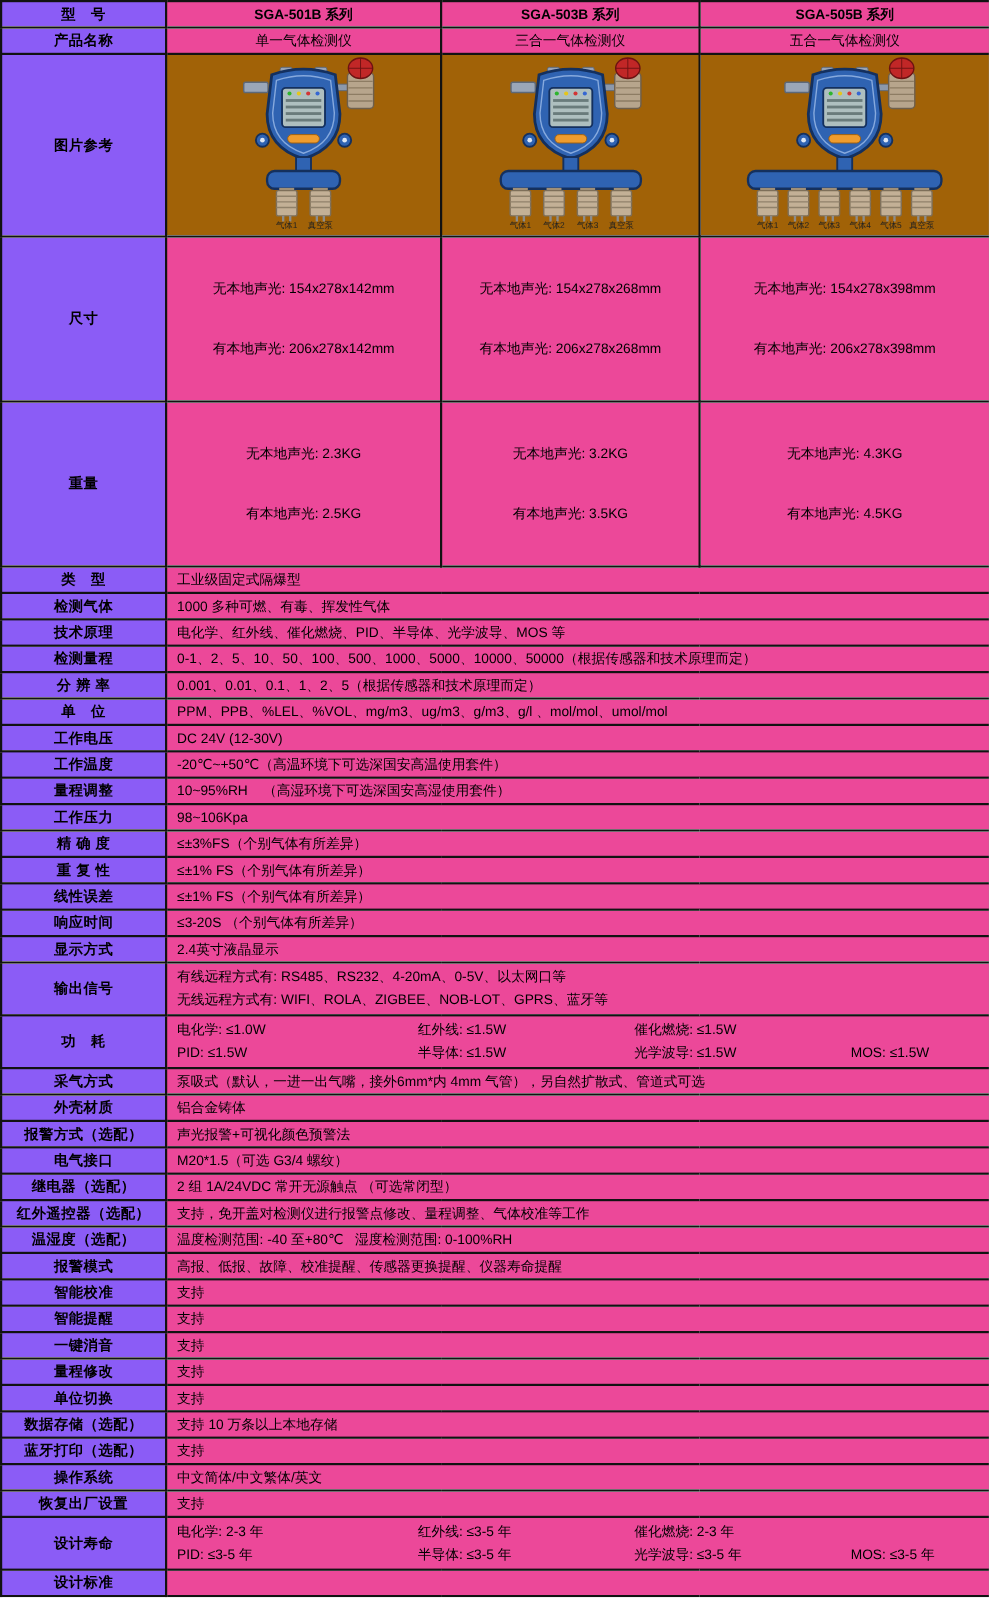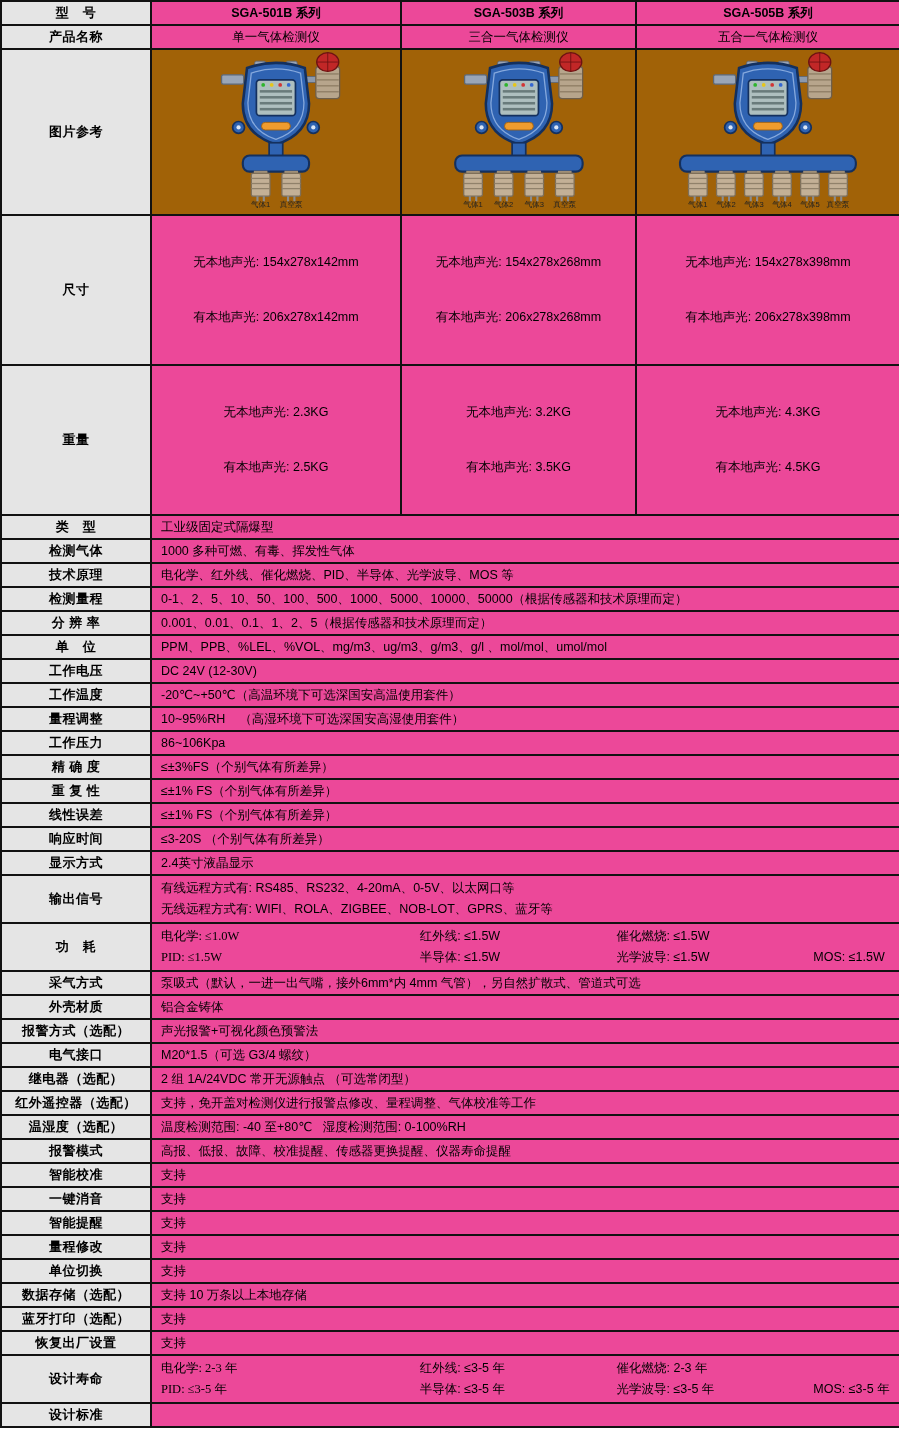--- a/index.html
+++ b/index.html
@@ -1,28 +1,28 @@
 <!DOCTYPE html>
 <html><head>
 <meta charset="utf-8">
 <style>
   html,body{margin:0;padding:0;background:#fff;}
   body{width:899px;font-family:"Liberation Sans","DejaVu Sans",sans-serif;color:#000;}
   table.spec-table{border-collapse:collapse;width:899px;table-layout:fixed;}
   td{border:2px solid #121212;vertical-align:middle;overflow:hidden;}
-  td.lbl{background:#e5e5e5;font-weight:bold;text-align:center;font-size:13px;padding:2px 3px;letter-spacing:.5px;}
+  td.lbl{background:#8b5cf6;font-weight:bold;text-align:center;font-size:13px;padding:2px 3px;letter-spacing:.5px;}
   td.val{background:#ec4899;font-size:12.5px;padding:2px 9px;white-space:pre-wrap;line-height:17px;}
   td.val.c{text-align:center;padding:2px 4px;}
   tr.h22{height:22px;}
   tr.h46{height:46px;}
   .ln{line-height:21px;}
   .grid{display:flex;}
   .seg{flex:0 0 16%;}
-  .seg:nth-child(1){flex-basis:30%;font-family:Liberation Serif, serif;}
-  .seg:nth-child(2){flex-basis:27%;margin-left:40px;}
+  .seg:nth-child(1){flex-basis:30%;}
+  .seg:nth-child(2){flex-basis:27%;}
   .seg:nth-child(3){flex-basis:27%;}
   td.imgcell{background:#a16207;text-align:center;vertical-align:middle;height:164px;padding:0;}
   td.imgcell svg{height:158px;display:inline-block;}
 </style>
 </head>
 <body>
 
 <table class="spec-table">
   <colgroup>
     <col style="width:150px">
@@ -299,21 +299,21 @@
       <tr class="h22">
         <td class="lbl">工作温度</td>
         <td class="val" colspan="3">-20℃~+50℃（高温环境下可选深国安高温使用套件）</td>
       </tr>
       <tr class="h22">
         <td class="lbl">量程调整</td>
         <td class="val" colspan="3">10~95%RH    （高湿环境下可选深国安高湿使用套件）</td>
       </tr>
       <tr class="h22">
         <td class="lbl">工作压力</td>
-        <td class="val" colspan="3">86~106Kpa</td>
+        <td class="val" colspan="3">98~106Kpa</td>
       </tr>
       <tr class="h22">
         <td class="lbl">精 确 度</td>
         <td class="val" colspan="3">≤±3%FS（个别气体有所差异）</td>
       </tr>
       <tr class="h22">
         <td class="lbl">重 复 性</td>
         <td class="val" colspan="3">≤±1% FS（个别气体有所差异）</td>
       </tr>
       <tr class="h22">
@@ -366,42 +366,46 @@
       </tr>
       <tr class="h22">
         <td class="lbl">报警模式</td>
         <td class="val" colspan="3">高报、低报、故障、校准提醒、传感器更换提醒、仪器寿命提醒</td>
       </tr>
       <tr class="h22">
         <td class="lbl">智能校准</td>
         <td class="val" colspan="3">支持</td>
       </tr>
       <tr class="h22">
+        <td class="lbl">智能提醒</td>
+        <td class="val" colspan="3">支持</td>
+      </tr>
+      <tr class="h22">
         <td class="lbl">一键消音</td>
-        <td class="val" colspan="3">支持</td>
-      </tr>
-      <tr class="h22">
-        <td class="lbl">智能提醒</td>
         <td class="val" colspan="3">支持</td>
       </tr>
       <tr class="h22">
         <td class="lbl">量程修改</td>
         <td class="val" colspan="3">支持</td>
       </tr>
       <tr class="h22">
         <td class="lbl">单位切换</td>
         <td class="val" colspan="3">支持</td>
       </tr>
       <tr class="h22">
         <td class="lbl">数据存储（选配）</td>
         <td class="val" colspan="3">支持 10 万条以上本地存储</td>
       </tr>
       <tr class="h22">
         <td class="lbl">蓝牙打印（选配）</td>
         <td class="val" colspan="3">支持</td>
+      </tr>
+      <tr class="h22">
+        <td class="lbl">操作系统</td>
+        <td class="val" colspan="3">中文简体/中文繁体/英文</td>
       </tr>
       <tr class="h22">
         <td class="lbl">恢复出厂设置</td>
         <td class="val" colspan="3">支持</td>
       </tr>
       <tr>
         <td class="lbl">设计寿命</td>
         <td class="val" colspan="3"><div class="ln grid"><span class="seg">电化学: 2-3 年</span><span class="seg">红外线: ≤3-5 年</span><span class="seg">催化燃烧: 2-3 年</span><span class="seg"></span></div><div class="ln grid"><span class="seg">PID: ≤3-5 年</span><span class="seg">半导体: ≤3-5 年</span><span class="seg">光学波导: ≤3-5 年</span><span class="seg">MOS: ≤3-5 年</span></div></td>
       </tr>
       <tr>

